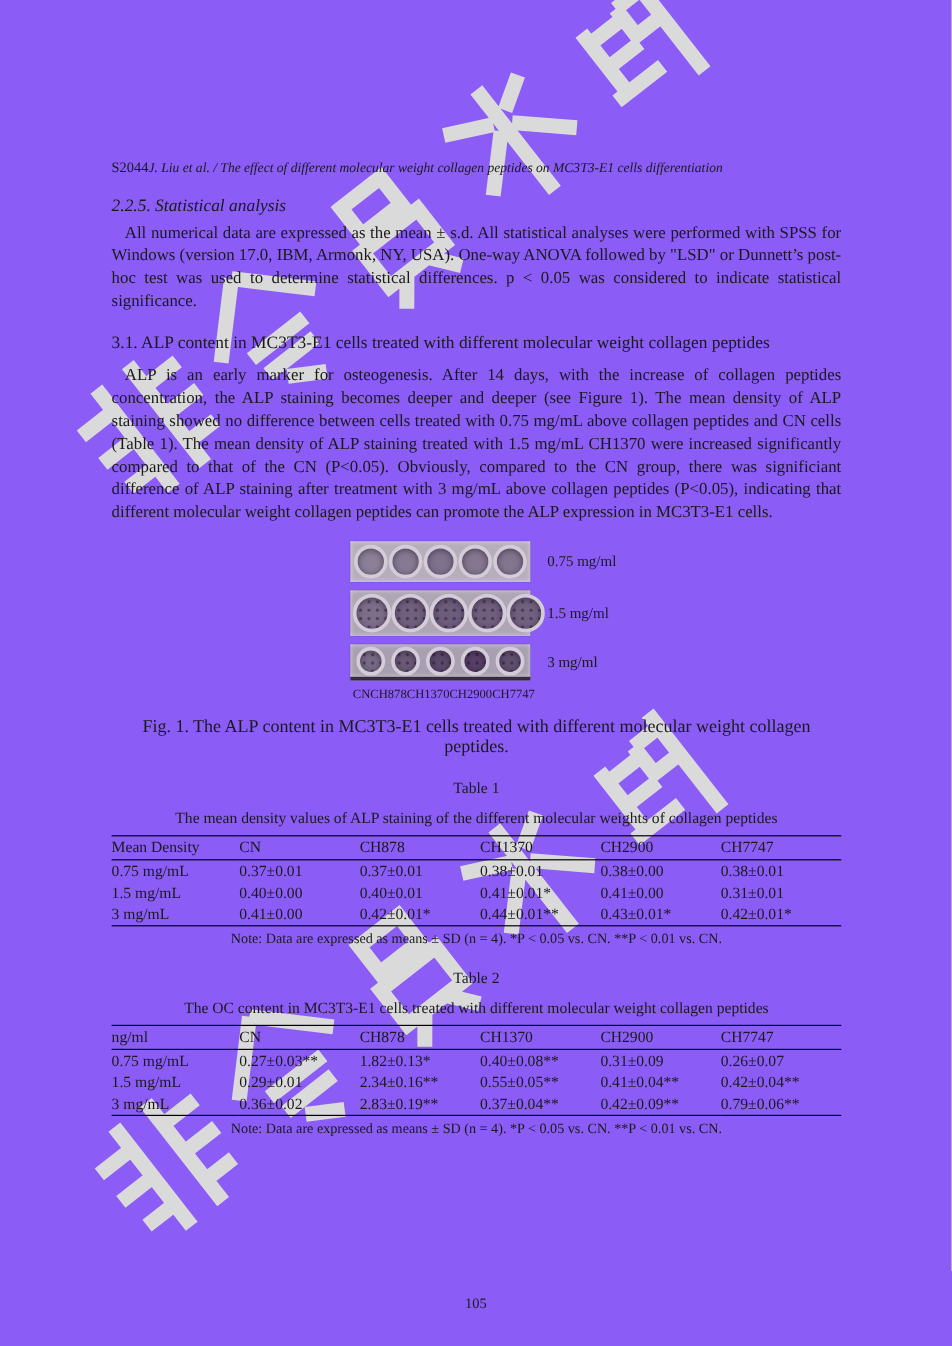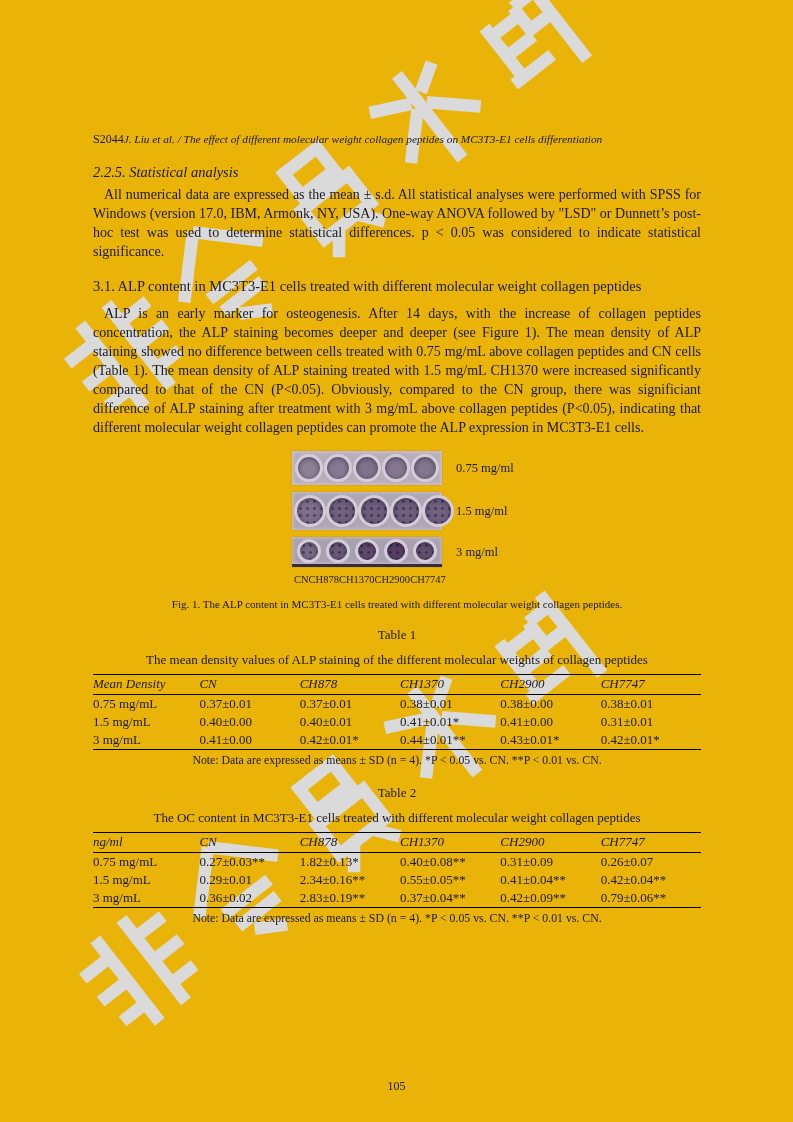--- a/index.html
+++ b/index.html
@@ -1,20 +1,20 @@
 <!DOCTYPE html>
 <html><head>
 <meta charset="utf-8">
 <style>
   html,body{margin:0;padding:0;background:#e8e8e8;}
   .page{
     position:relative;
     width:793px;height:1122px;
     margin:0 auto;
-    background:#eab308;
+    background:#8b5cf6;
     font-family:"Liberation Serif","DejaVu Serif",serif;
     color:#1a1a1a;
     overflow:hidden;
   }
   
   .wm{position:absolute;z-index:0;pointer-events:none;}
   .wm-top{left:115px;top:318px;transform:rotate(-38deg);transform-origin:left bottom;}
   .wm-bottom{left:130px;top:933px;transform:rotate(-38deg);transform-origin:left bottom;}
   
   .content{position:relative;z-index:1;padding:132px 92px 0 93px;}
@@ -45,34 +45,33 @@
   .well.speckled{
     background-image:radial-gradient(circle, rgba(25,8,35,.45) 1px, transparent 1.7px);
     background-size:7px 7px;
   }
   .strip-label{margin-left:14px;font-size:12.5px;white-space:nowrap;}
   .well-labels{
     margin-left:201px;width:150px;
     display:flex;justify-content:space-between;
     font-size:10.5px;margin-top:5px;
   }
-  .fig-caption{text-align:center;font-size:11px;margin-top:13px;}
+  .fig-caption{text-align:center;font-size:15px;margin-top:13px;}
   
   .table-label{text-align:center;font-size:13px;margin-top:17px;}
   .table-title{text-align:center;font-size:13px;margin-top:9px;}
   table.data{
     width:100%;border-collapse:collapse;margin-top:6px;
     font-size:13px;
     border-top:1.6px solid #000;border-bottom:1.6px solid #000;
   }
   table.data th{
     text-align:left;font-weight:normal;
     border-bottom:1.2px solid #000;
     padding:1px 0 2px 0;
-    font-style:italic;
   }
   table.data td{padding:1px 0;}
   table.data th:first-child, table.data td:first-child{width:17.5%;}
   table.data th:not(:first-child), table.data td:not(:first-child){width:16.5%;}
   .table-note{text-align:center;font-size:11.8px;margin-top:3px;}
   .note-word{}
   
   .page-number{
     position:absolute;left:0;right:0;bottom:28px;
     text-align:center;font-size:12px;z-index:1;

